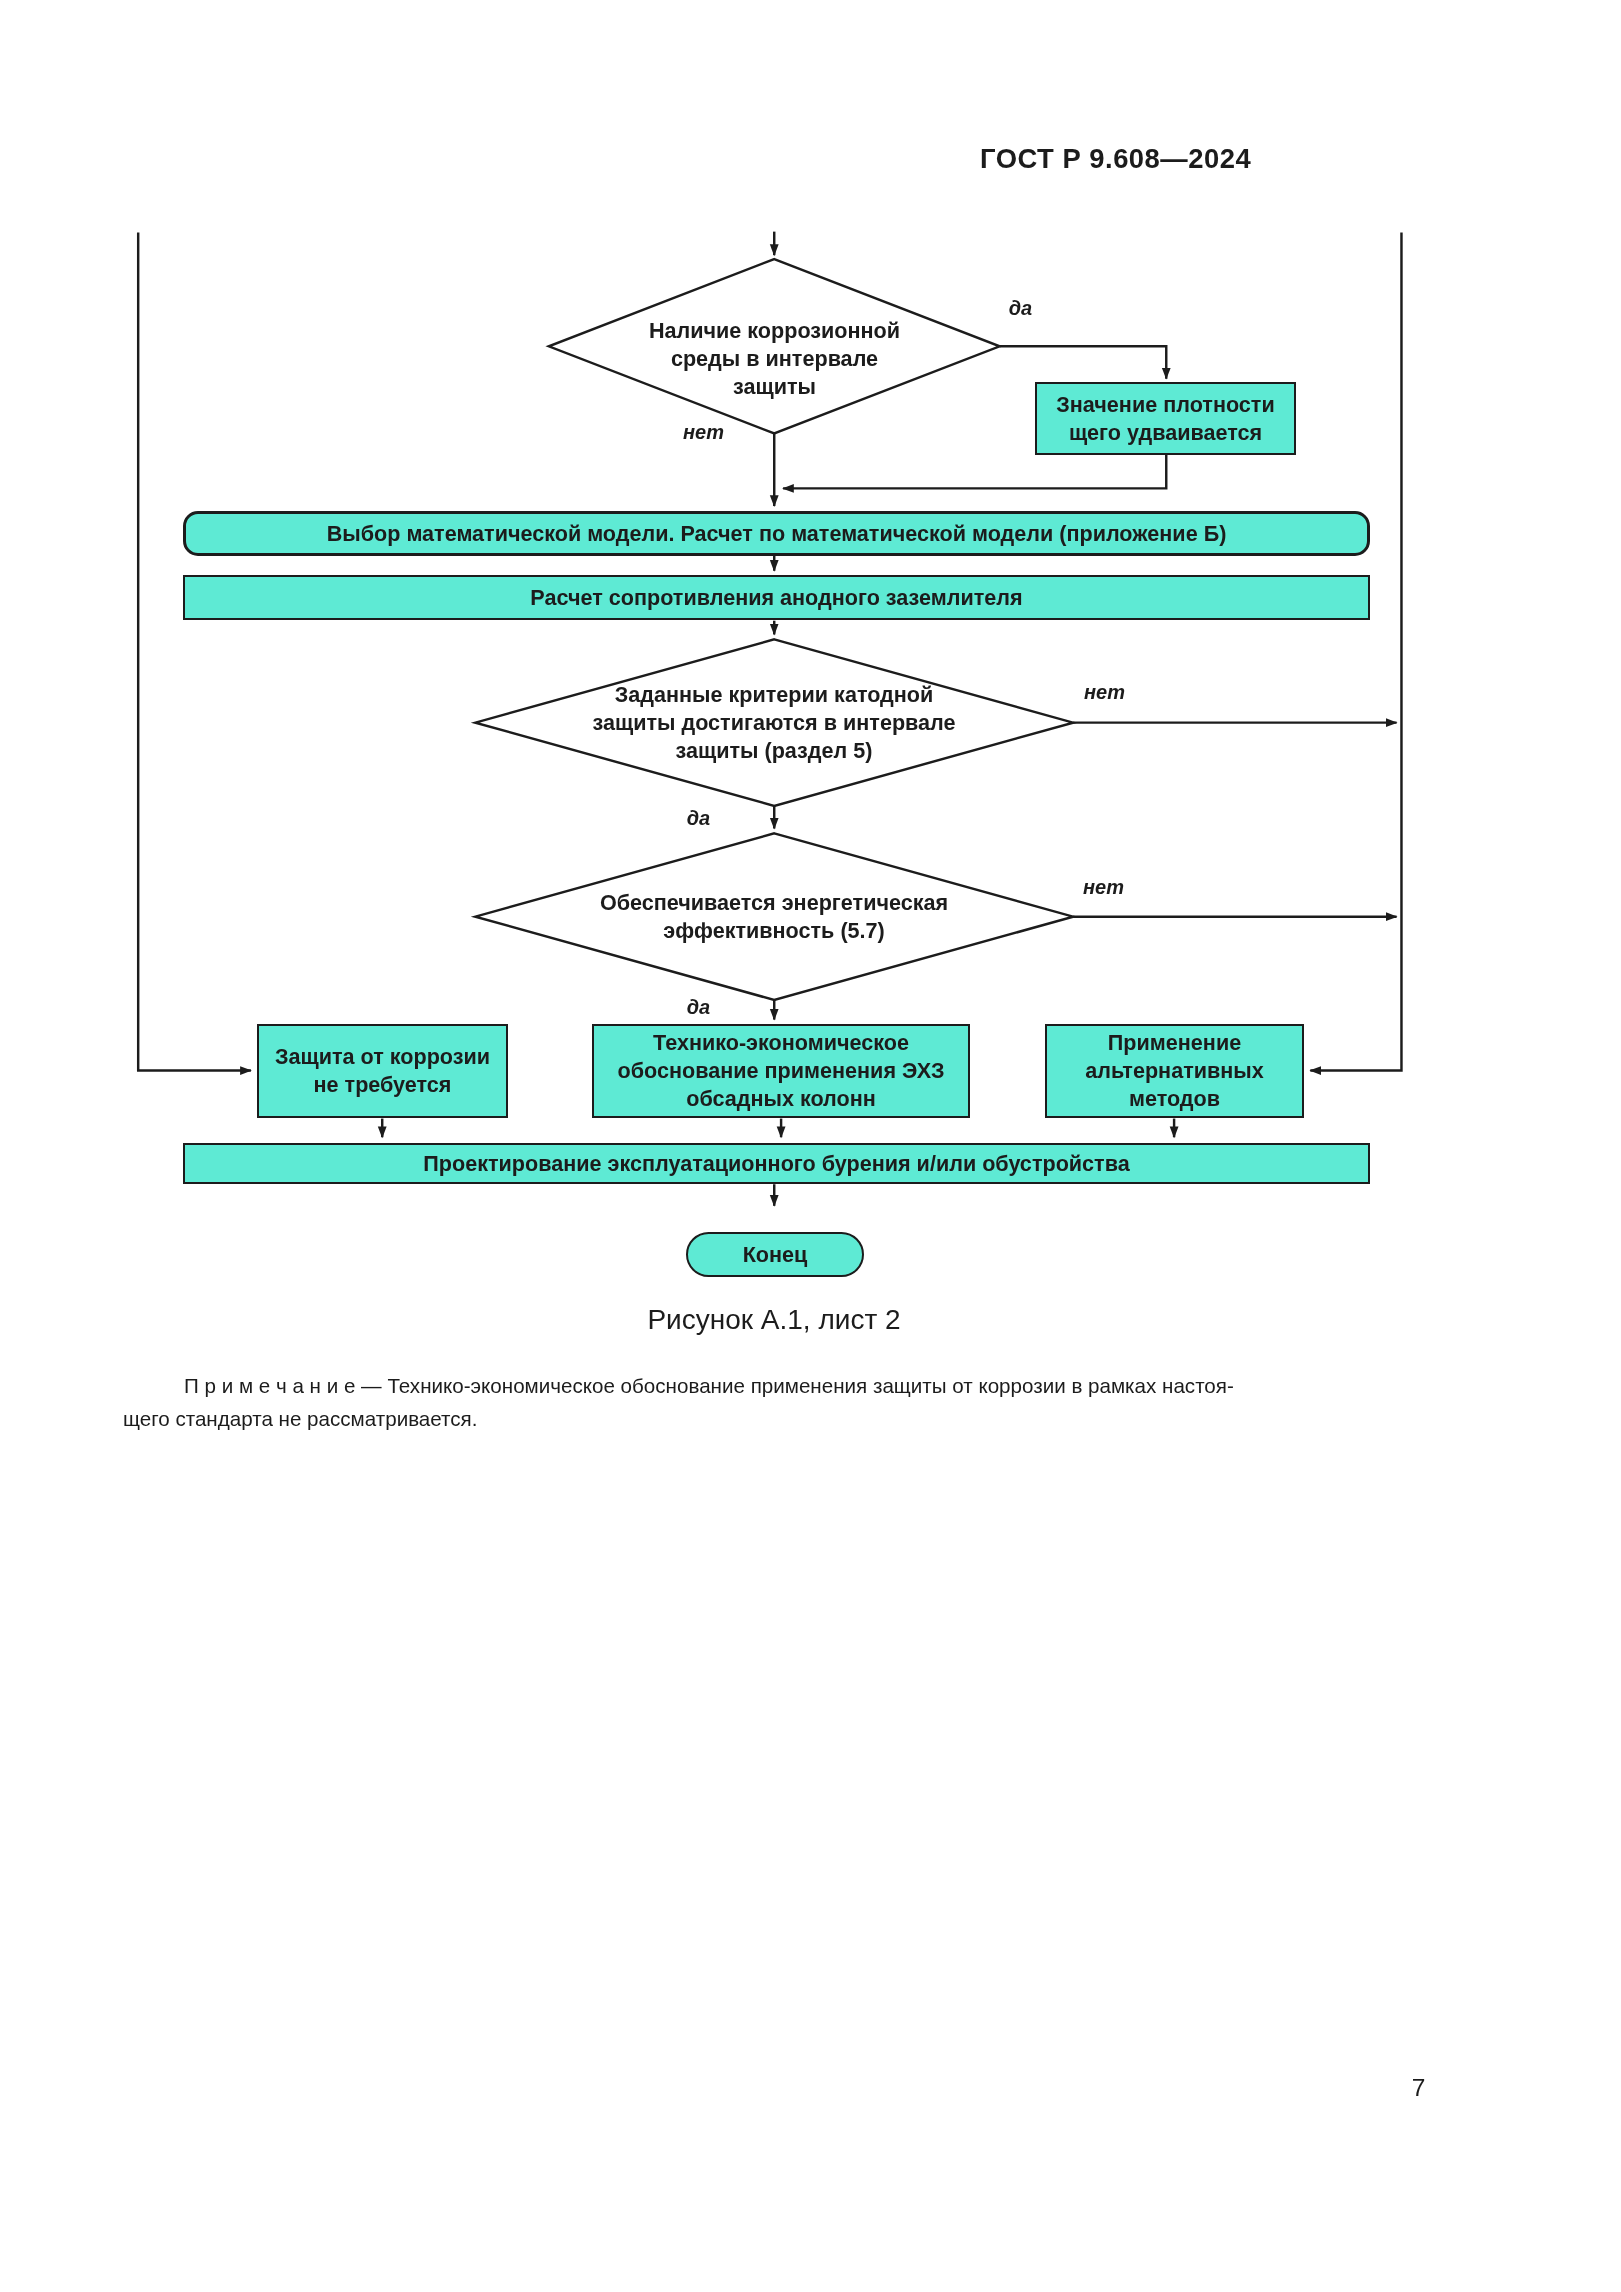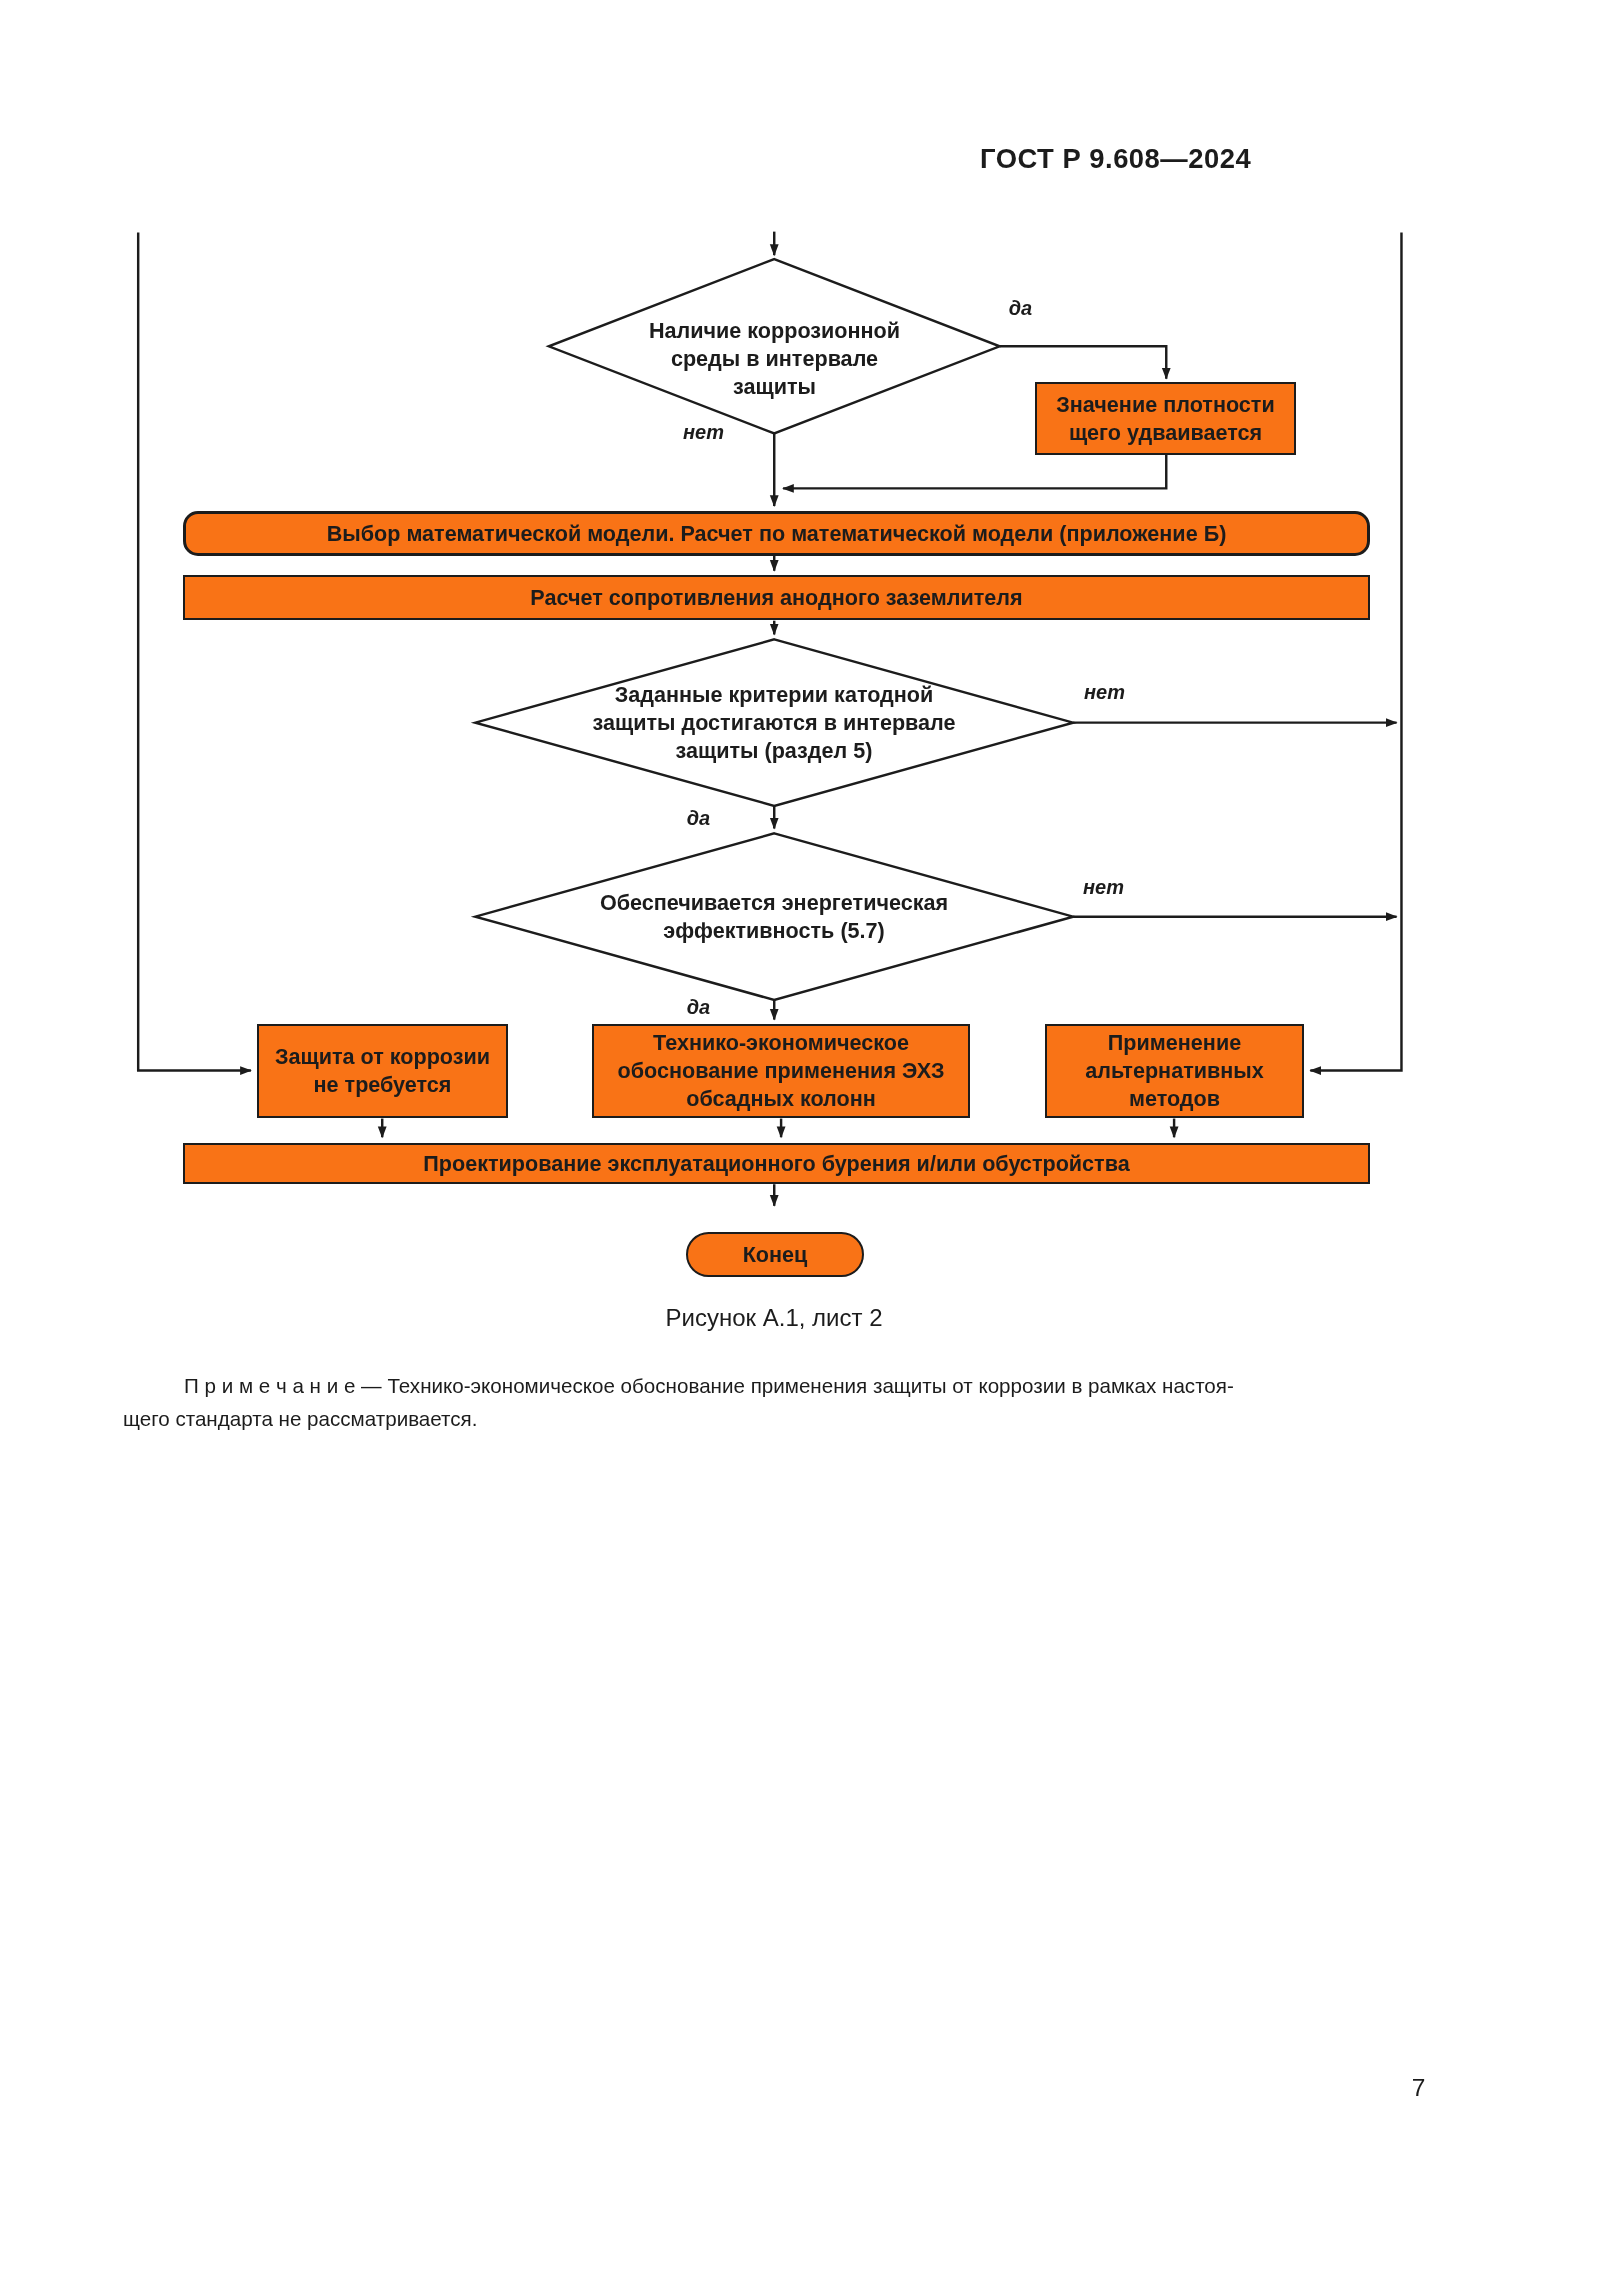--- a/index.html
+++ b/index.html
@@ -12,39 +12,39 @@
     overflow:hidden;
   }
   .abs{position:absolute;}
   .hdr{
     left:980px;top:143px;width:444px;
     text-align:left;font-size:27.4px;font-weight:bold;letter-spacing:0.5px;
   }
   svg.lines{left:0;top:0;pointer-events:none;}
   .node{
     box-sizing:border-box;
-    background:#f97316;
+    background:#5eead4;
     border:2.9px solid #1c1c1c;
     display:flex;flex-direction:column;align-items:center;justify-content:center;
     font-size:21.6px;font-weight:bold;line-height:28px;text-align:center;
   }
   .node.thick{border-width:3.9px;border-radius:15px;}
   .dtext{
     display:flex;flex-direction:column;align-items:center;justify-content:center;
     font-size:21.6px;font-weight:bold;line-height:28px;text-align:center;
     pointer-events:none;
   }
   .blabel{
     width:69px;text-align:center;
     font-size:20px;font-weight:bold;font-style:italic;line-height:27.4px;
   }
   .stadium{border-radius:22.5px;margin-top:20px;}
   .caption{
     left:382px;top:1304px;width:784px;text-align:center;
-    font-size:24px;font-weight:normal;
+    font-size:28px;font-weight:normal;
   }
   .note{font-size:20.6px;line-height:26.5px;}
   .pagenum{left:1384px;top:2074px;width:69px;text-align:center;font-size:24.5px;}
 </style>
 </head>
 <body>
 
 <div class="page">
 
   <div class="abs hdr">ГОСТ Р 9.608—2024</div>

